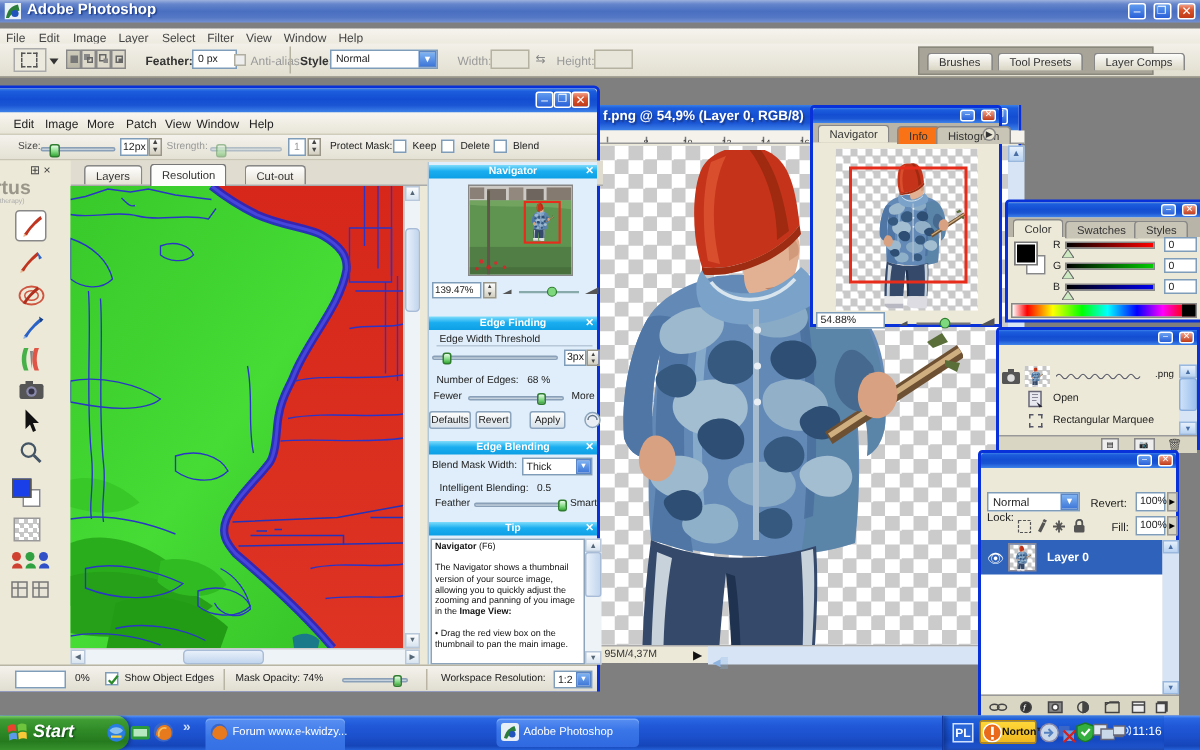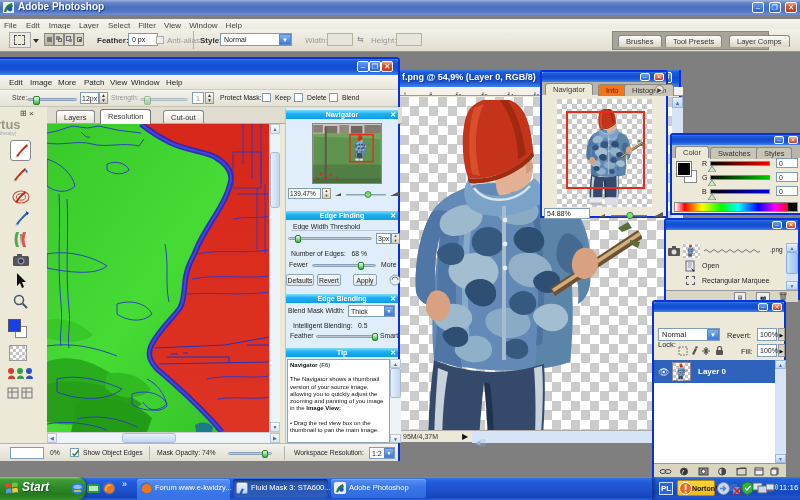--- a/index.html
+++ b/index.html
@@ -676,36 +676,30 @@
     </svg>
   <span class="abs" style="left:122px;top:2px;color:#cfe0ff;font-size:9px;font-weight:bold">»</span>
 
   <div class="abs" style="left:137px;top:2px;width:93px;height:32px;background:linear-gradient(#5a90f2,#3a76e8 40%,#3069e0);border-radius:3px;box-shadow:inset 0 1px 0 #7aa8f5">
     <svg class="abs" style="left:3px;top:3px" width="12" height="12">
         <circle cx="6" cy="6" r="5.5" fill="#3a66c8"></circle>
         <path d="M1.5,8 C1.5,3.5 5,1.2 8,2 C11,3 12,6 11,9 C9,12 4,12.3 1.5,8 Z" fill="#e87a1e"></path>
       </svg>
     <span class="abs" style="left:18px;top:4px;color:#fff;font-size:7.5px;white-space:nowrap">Forum www.e-kwidzy...</span>
   </div>
-  <div class="abs" style="left:233px;top:2px;width:95px;height:19px;background:linear-gradient(#1e4088,#2a56b0 20%,#2e5cb8);border-radius:3px;box-shadow:inset 0 1px 2px #122a5a">
-    <div class="abs" style="left:3px;top:3px;width:12px;height:12px;background:linear-gradient(#e8f2fc,#b8d4ee);border:1px solid #88a;border-radius:2px"><svg width="10" height="10">
-          <path d="M2,8 C3,5 4,3 5,1.5 L7,2 C6,4 5,6 4.5,8.5 Z" fill="#2a55c0"></path>
-        </svg></div>
-    <span class="abs" style="left:18px;top:4px;color:#fff;font-size:7.5px;white-space:nowrap">Fluid Mask 3: STA600...</span>
-  </div>
   <div class="abs" style="left:331px;top:2px;width:95px;height:19px;background:linear-gradient(#5a90f2,#3a76e8 40%,#3069e0);border-radius:3px;box-shadow:inset 0 1px 0 #7aa8f5">
     <svg class="abs" style="left:3px;top:3px" width="12" height="12">
         <rect width="12" height="12" rx="2" fill="#e8eef6"></rect>
         <path d="M2,10 C3,6 5,3.5 9,2 L10,5 C7,6.5 5,8 4,10.5 Z" fill="#2a7d3a"></path>
         <circle cx="7.5" cy="7.5" r="2.2" fill="#2255bb"></circle>
       </svg>
     <span class="abs" style="left:18px;top:4px;color:#fff;font-size:7.5px;white-space:nowrap">Adobe Photoshop</span>
   </div>
 
-  <div class="abs" style="left:652px;top:0;width:148px;height:23px;background:linear-gradient(180deg,#4a90f4 0%,#2060dd 10%,#1852cf 40%,#1448c0 70%,#2258d0 100%);border-left:1px solid #1038a0;box-shadow:inset 2px 0 3px rgba(0,0,30,.3)">
+  <div class="abs" style="left:628px;top:0;width:148px;height:23px;background:linear-gradient(180deg,#4a90f4 0%,#2060dd 10%,#1852cf 40%,#1448c0 70%,#2258d0 100%);border-left:1px solid #1038a0;box-shadow:inset 2px 0 3px rgba(0,0,30,.3)">
     <div class="abs" style="left:6px;top:5px;width:14px;height:13px;background:#2a66d8;border:1px solid #cfe0ff;color:#fff;font-size:8px;font-weight:bold;text-align:center;line-height:12px">PL</div>
     <div class="abs" style="left:24px;top:3px;width:38px;height:16px;background:linear-gradient(#ffd83a,#f0b81e);border:1px solid #b8860b;border-radius:2px">
       <svg class="abs" style="left:1px;top:1px" width="13" height="13">
           <circle cx="6.5" cy="6.5" r="6" fill="#e86a1a" stroke="#fff" stroke-width="1"></circle>
           <rect x="5.7" y="2.5" width="1.8" height="5.5" fill="#fff"></rect>
           <rect x="5.7" y="9.3" width="1.8" height="1.8" fill="#fff"></rect>
         </svg>
       <span class="abs" style="left:14px;top:4px;font-size:7px;font-weight:bold;color:#111">Norton™</span>
     </div>
     <svg class="abs" style="left:64px;top:5px" width="13" height="13">

